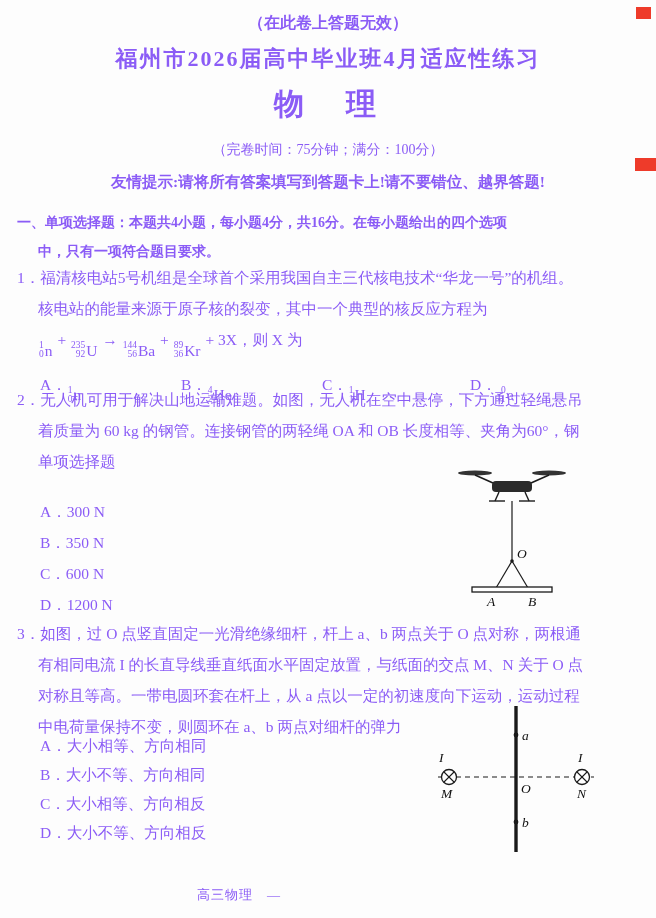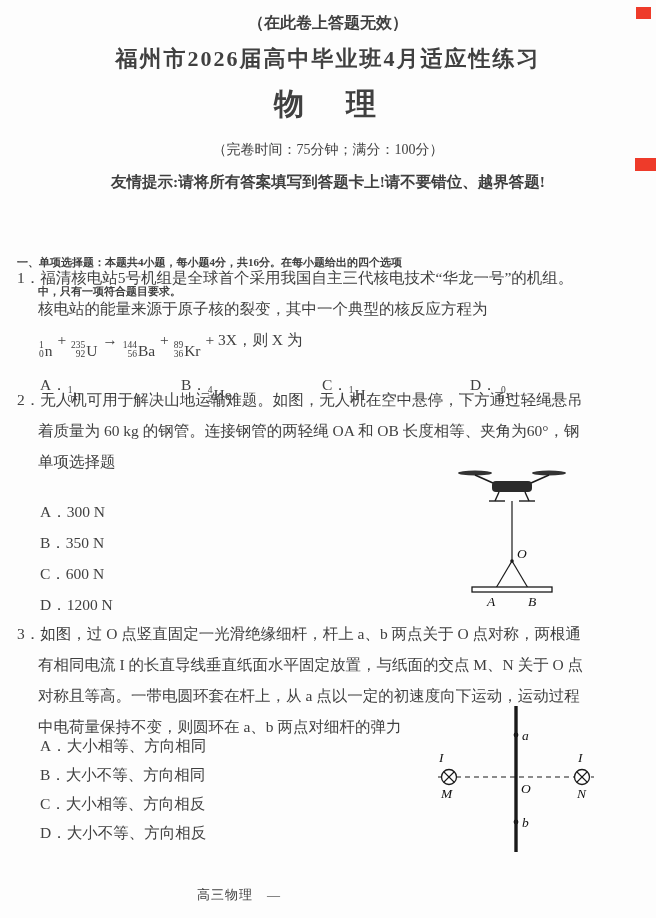--- a/index.html
+++ b/index.html
@@ -1,32 +1,32 @@
 <!DOCTYPE html>
 <html><head>
 <meta charset="utf-8">
 <style>
   * { margin:0; padding:0; box-sizing:border-box; }
   html,body { background:#ffffff; }
   .page {
     position:relative; width:656px; height:918px; margin:0 auto;
-    background:#fdfdfd; color:#404040; overflow:hidden;
+    background:#fdfdfd; color:#8b5cf6; overflow:hidden;
     font-family:"Liberation Serif","DejaVu Serif",serif;
   }
   .red-mark { position:absolute; background:#ee3b2a; }
   .rm1 { top:7px;  left:636px; width:15px; height:12px; }
   .rm2 { top:158px; left:635px; width:21px; height:13px; }
 
   .notice   { position:absolute; top:13px;  left:0; right:0; text-align:center; font-size:16px; font-weight:bold; }
   .title    { position:absolute; top:44px;  left:0; right:0; text-align:center; font-size:22px; font-weight:bold; letter-spacing:2px; }
   .subject  { position:absolute; top:84px;  left:0; right:0; text-align:center; font-size:30px; font-weight:bold; letter-spacing:6px; }
   .exam-info{ position:absolute; top:141px; left:0; right:0; text-align:center; font-size:14px; }
   .reminder { position:absolute; top:172px; left:0; right:0; text-align:center; font-size:15.5px; font-weight:bold; }
 
-  .section-header { position:absolute; top:208px; left:17px; right:14px; font-weight:bold; font-size:11px; line-height:29px;margin-top:40px; }
+  .section-header { position:absolute; top:208px; left:17px; right:14px; font-weight:bold; font-size:14px; line-height:29px; }
   .sec-line.indent { padding-left:21px; }
 
   .q { position:absolute; left:17px; right:10px; font-size:15.5px; line-height:31px; }
   .q1 { top:262px; }
   .q2 { top:384px; }
   .q3 { top:618px; }
   .line.cont { padding-left:21px; }
 
   .opt-row { margin-top:3px; padding-left:23px; }
   .opt-row .opt { display:inline-block; }

